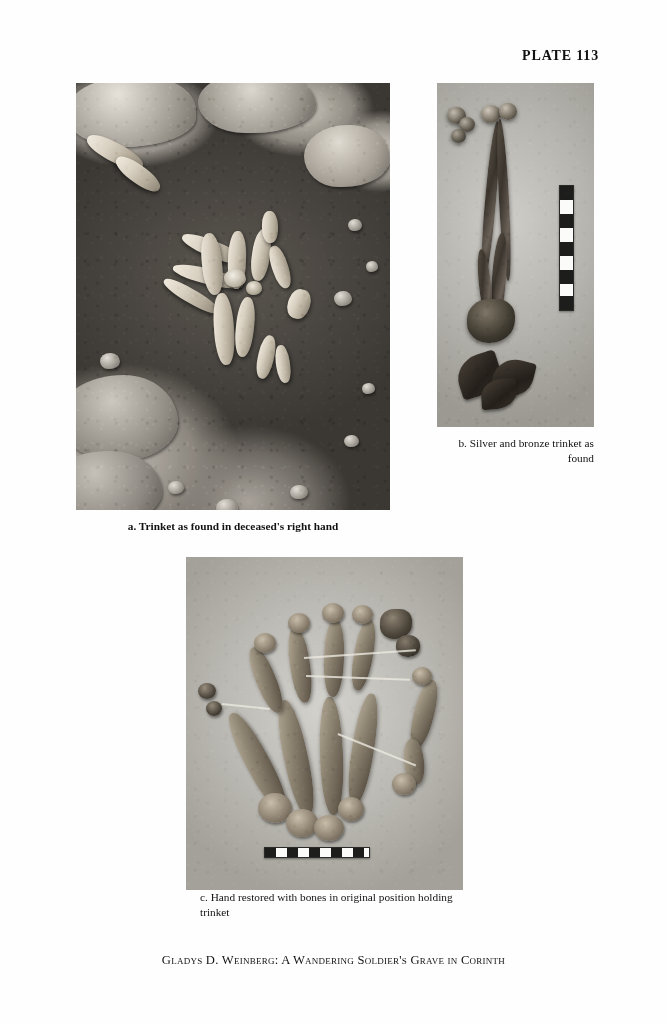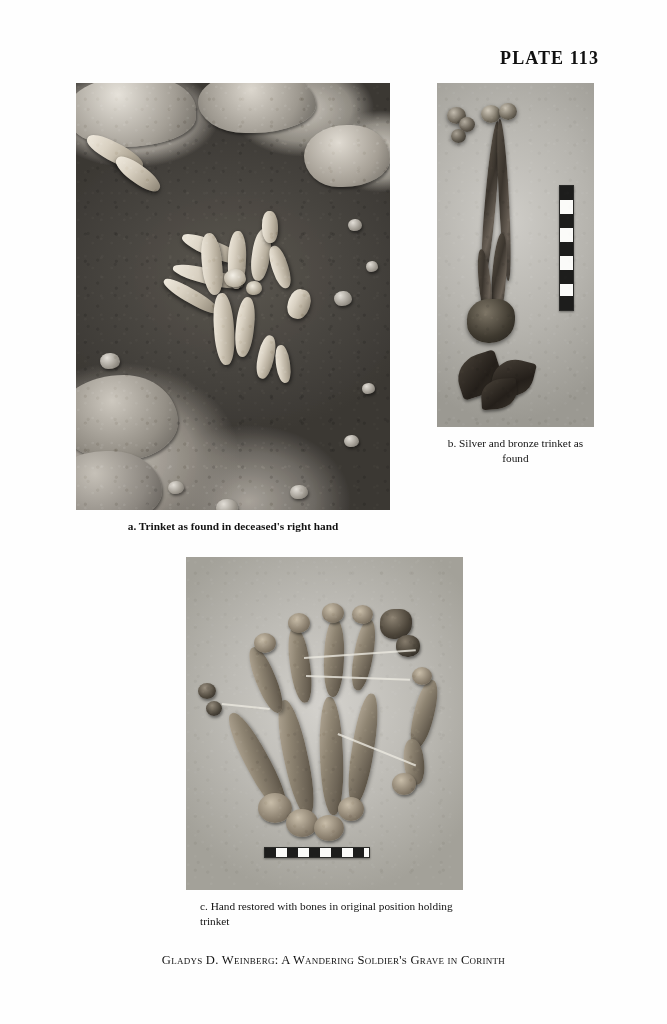--- a/index.html
+++ b/index.html
@@ -21,21 +21,21 @@
     inset: 0;
     background: #fefefe;
   }
 
   
   .plate-number {
     position: absolute;
     top: 48px;
     right: 68px;
     font-family: "Liberation Serif", serif;
-    font-size: 18px;
+    font-size: 14px;
     letter-spacing: 0.06em;
     font-variant: small-caps;
     font-weight: 600;
     color: #111;
   }
 
   
   .figure {
     position: absolute;
   }
@@ -74,36 +74,36 @@
     top: 83px;
     width: 157px;
   }
   #fig-b .photo {
     width: 157px;
     height: 344px;
     background: #8e8b86;
   }
   #fig-b .caption {
     margin-top: 9px;
-    text-align: center;
+    text-align: right;
   }
 
   
   #fig-c {
     left: 186px;
     top: 557px;
     width: 277px;
   }
   #fig-c .photo {
     width: 277px;
     height: 333px;
     background: #908d88;
   }
   #fig-c .caption {
-    margin-top: 9px;
+    margin-top: 0;
     text-align: left;
     padding-left: 14px;
   }
 
   
   .footer {
     position: absolute;
     left: 0;
     right: 0;
     top: 953px;

